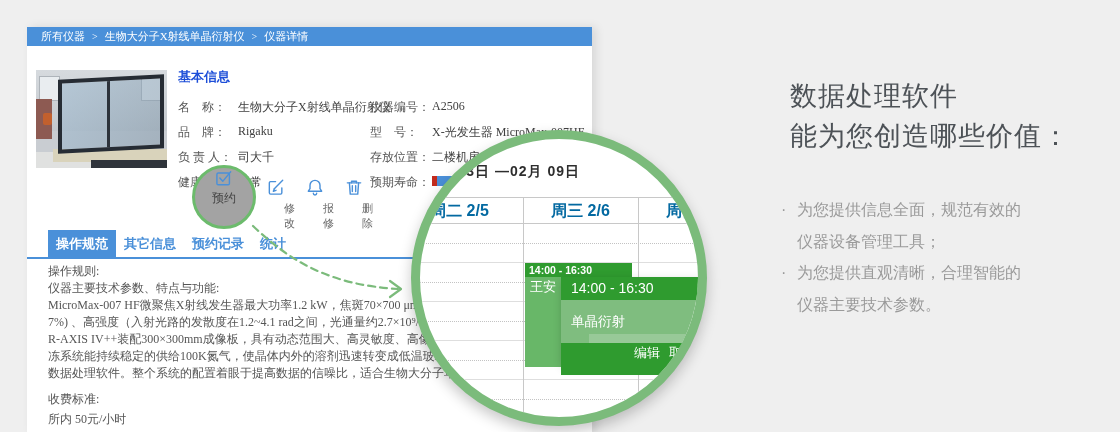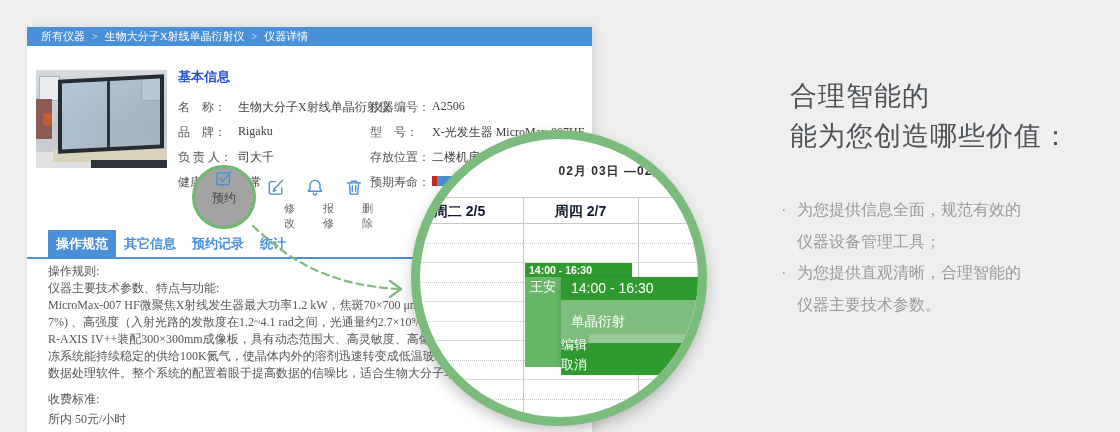--- a/index.html
+++ b/index.html
@@ -67,44 +67,44 @@
   .fline { height:20px; line-height:20px; white-space:nowrap; }
 
   
   .arrow-svg { position:absolute; left:0; top:0; width:1120px; height:432px; z-index:5; pointer-events:none; }
 
   
   .magnifier { position:absolute; left:411px; top:130px; width:296px; height:296px; border-radius:50%;
                border:9px solid #7bbb7b; background:#fff; overflow:hidden; z-index:6;
                box-shadow:0 6px 14px rgba(0,0,0,.22); }
   .cal { position:absolute; inset:0; font-family:"Liberation Sans","DejaVu Sans",sans-serif; }
-  .cal-title { position:absolute; top:24px; left:0; right:0; text-align:right; font-size:12px;
+  .cal-title { position:absolute; top:24px; left:0; right:0; text-align:left; font-size:14px;
                font-weight:bold; color:#2d2d2d; letter-spacing:1px; }
   .grid { position:absolute; left:-24px; top:58px; width:357px; bottom:-20px; }
   .ghead { display:flex; height:27px; border-top:1px solid #c8c8c8; border-bottom:1px solid #c8c8c8; }
-  .gh-cell { line-height:26px; text-align:center; font-weight:bold; font-size:14px; color:#0f172a; }
+  .gh-cell { line-height:26px; text-align:center; font-weight:bold; font-size:16px; color:#0369a1; }
   .gh-1 { width:127px; } .gh-2 { width:115px; } .gh-3 { width:115px; }
   .grow { height:19.5px; border-bottom:1px dotted #c3c3c3; }
   .grow.solid { border-bottom:1px solid #dedede; }
   .vline { position:absolute; top:0; bottom:0; width:1px; background:#c8c8c8; }
   .vl-1 { left:127px; } .vl-2 { left:242px; }
 
   .event { position:absolute; left:105px; top:124px; width:107px; height:104px; background:#68b768; z-index:2; }
   .event-time { height:14px; background:#2f9b2f; color:#fff; font-size:10.5px; font-weight:bold;
                 line-height:14px; padding-left:4px; white-space:nowrap; }
   .event-user { color:#fff; font-size:13px; padding:1px 5px; }
 
   .popup { position:absolute; left:141px; top:138px; width:160px; height:86px; z-index:3;
            box-shadow:2px 4px 9px rgba(0,0,0,.25); }
   .popup-time { height:23px; background:#2f9b2f; color:#fff; font-size:14px; line-height:23px; padding-left:10px; }
   .popup-mid { height:43px; background:#7fbd7f; padding:3px 0 0 10px; }
   .popup-title { color:#fff; font-size:13.5px;margin-top:10px; }
   .popup-inner { margin:3px 4px 0 18px; height:18px; background:#98c998; }
   .popup-footer { height:32px; background:#2f9b2f; color:#fff; display:flex; justify-content:flex-end;
-                  padding-right:26px; font-size:13px; line-height:20px;flex-direction:column; }
+                  gap:9px; padding-right:26px; font-size:13px; line-height:20px; }
   .popup-footer span { cursor:pointer; }
 
   
   .promo { position:absolute; left:592px; top:0; width:528px; height:432px; background:#efefef; z-index:1; }
   .promo-heading { position:absolute; left:198px; top:76px; font-size:27px; color:#4d5257; line-height:40px;
                    letter-spacing:1px; white-space:nowrap; }
   .promo-bullets { position:absolute; left:189px; top:194px; font-size:16px; color:#9a9a9a; line-height:31.5px; }
   .bullet-line { display:flex; white-space:nowrap; }
   .bullet-marker { width:16px; flex:none; }
 </style>
@@ -243,20 +243,21 @@
     <path d="M 390 281 L 401 289 L 390 297" fill="none" stroke="#7bbb7b" stroke-width="2.2" stroke-linecap="round" stroke-linejoin="round"></path>
   </svg>
 
   <div class="magnifier">
     <div class="cal">
       <div class="cal-title">02月 03日 —02月 09日</div>
 
       <div class="grid">
         <div class="ghead">
           <div class="gh-cell gh-1">周二 2/5</div>
+          <div class="gh-cell gh-2">周三 2/6</div>
           <div class="gh-cell gh-3">周四 2/7</div>
         </div>
         <div class="grow"></div>
         <div class="grow solid"></div>
         <div class="grow"></div>
         <div class="grow solid"></div>
         <div class="grow"></div>
         <div class="grow solid"></div>
         <div class="grow"></div>
         <div class="grow solid"></div>
@@ -280,21 +281,21 @@
         <div class="popup-footer">
           <span>编辑</span>
           <span>取消</span>
         </div>
       </div>
     </div>
   </div>
 
   <div class="promo">
     <div class="promo-heading">
-      <div>合理智能的</div>
+      <div>数据处理软件</div>
       <div>能为您创造哪些价值：</div>
     </div>
     <div class="promo-bullets">
       <div class="bullet-line">
         <span class="bullet-marker">·</span>
         <span>为您提供信息全面，规范有效的</span>
       </div>
       <div class="bullet-line">
         <span class="bullet-marker"></span>
         <span>仪器设备管理工具；</span>

